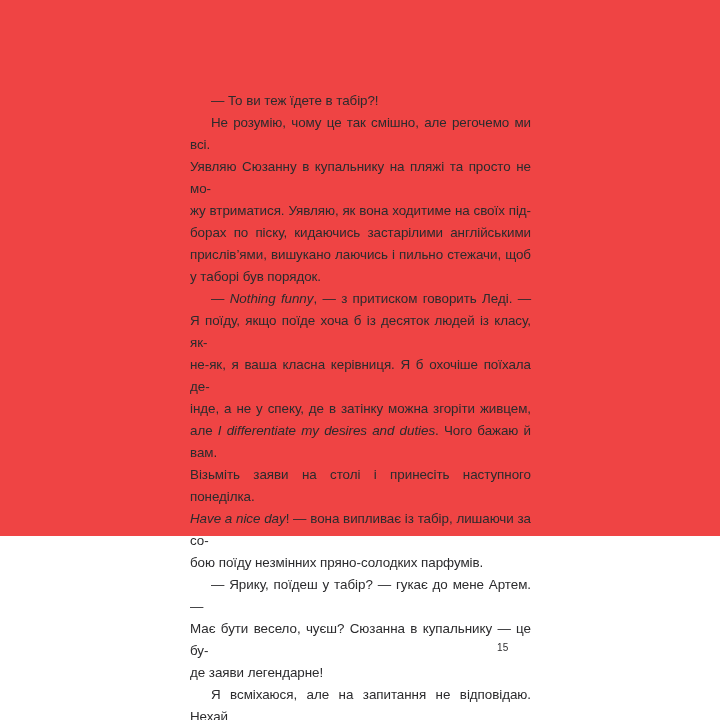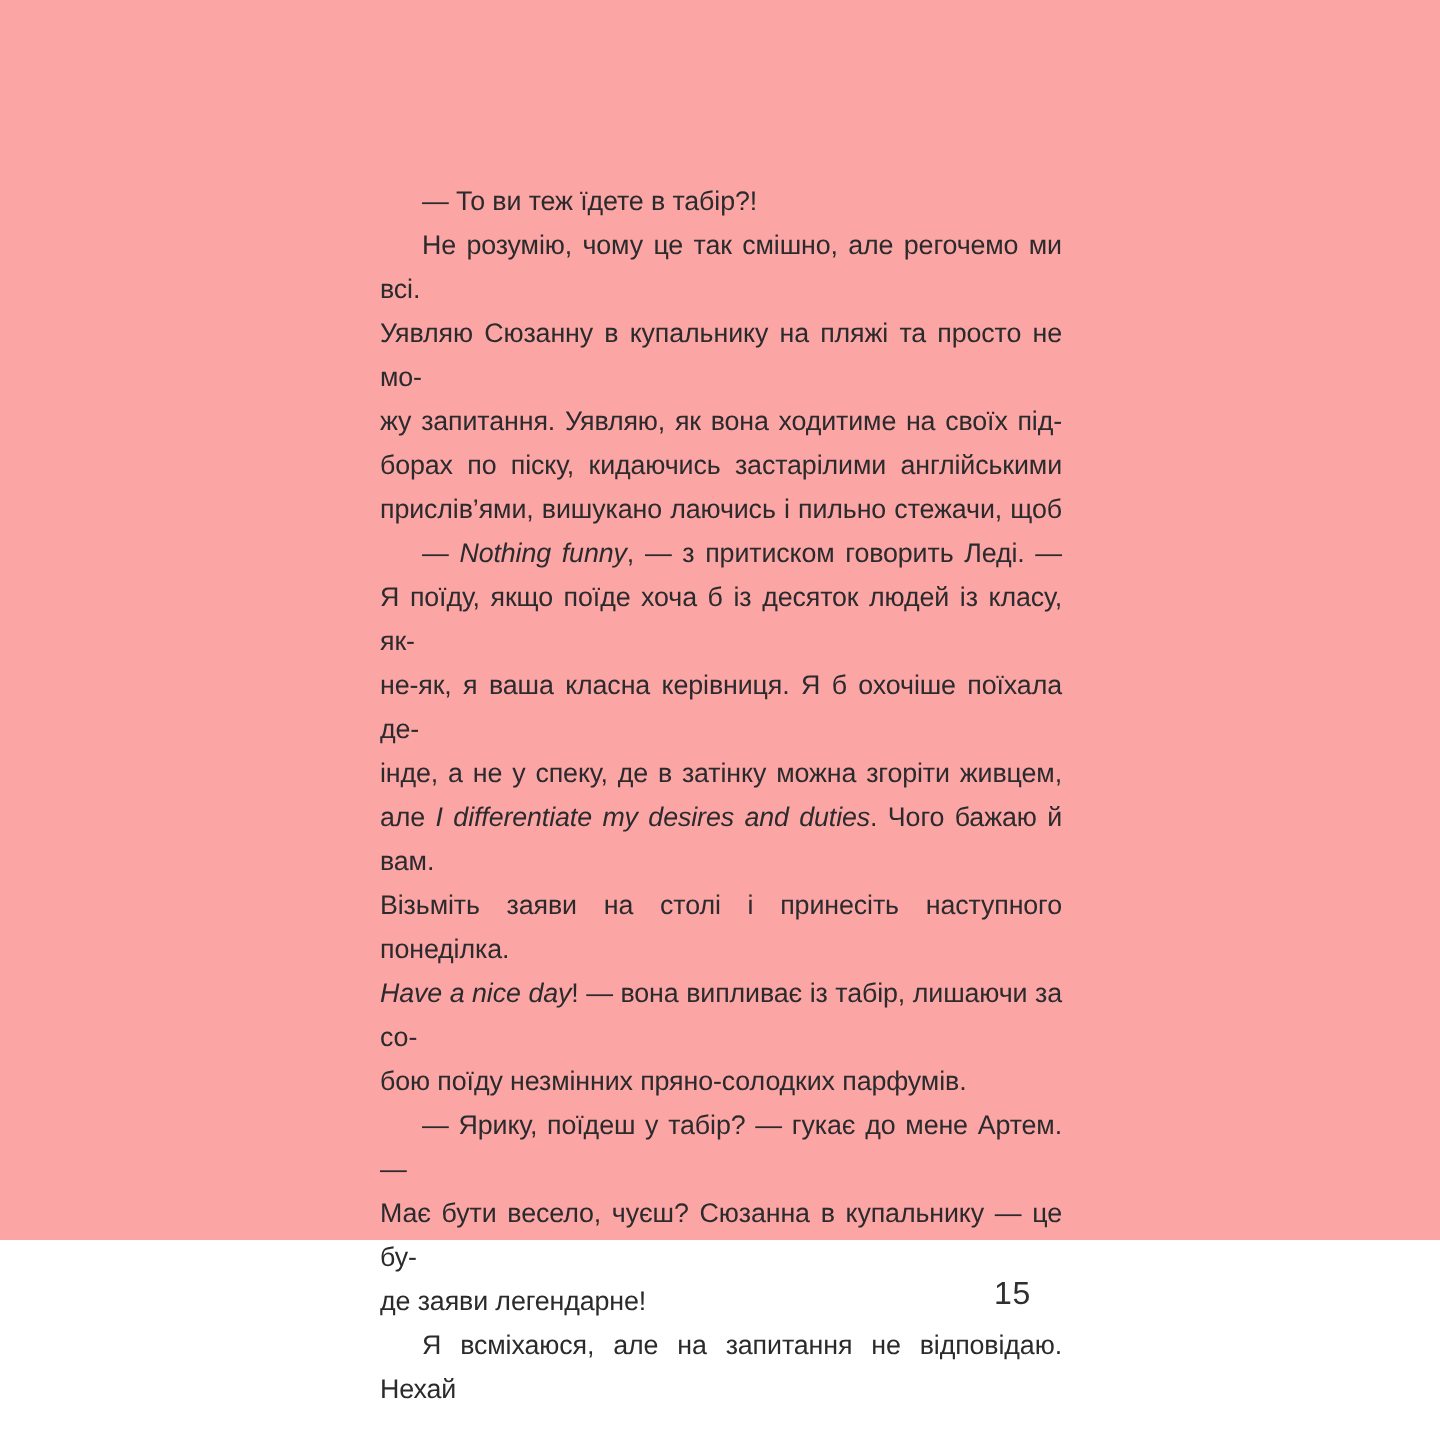--- a/index.html
+++ b/index.html
@@ -10,22 +10,22 @@
     width: 720px;
     height: 720px;
     background: #ffffff;
     font-family: "Liberation Sans", "DejaVu Sans", sans-serif;
     overflow: hidden;
   }
 
   .page {
     position: relative;
     width: 720px;
-    height: 620px;
-    background: #fca5a5;
+    height: 536px;
+    background: #ef4444;
   }
 
   .text-block {
     position: absolute;
     left: 190px;
     top: 90px;
     width: 341px;
   }
 
   
@@ -51,42 +51,43 @@
 
   .it {
     font-style: italic;
   }
 
   .folio {
     position: absolute;
     left: 497px;
     top: 639px;
     width: 40px;
-    font-size: 16px;
+    font-size: 10px;
     line-height: 18px;
     color: #2f2f31;
     text-align: left;
     letter-spacing: 0.3px;
   }
 </style>
 </head>
 <body>
 
 <div class="page">
 
   <div class="text-block" id="text-block">
       <div>
         <span class="ln indent flush"><span>— То ви теж їдете в табір?!</span></span>
       </div>
       <div>
         <span class="ln indent"><span>Не розумію, чому це так смішно, але регочемо ми всі.</span></span>
         <span class="ln"><span>Уявляю Сюзанну в купальнику на пляжі та просто не мо-</span></span>
-        <span class="ln"><span>жу запитання. Уявляю, як вона ходитиме на своїх під-</span></span>
+        <span class="ln"><span>жу втриматися. Уявляю, як вона ходитиме на своїх під-</span></span>
         <span class="ln"><span>борах по піску, кидаючись застарілими англійськими</span></span>
         <span class="ln"><span>прислів’ями, вишукано лаючись і пильно стежачи, щоб</span></span>
+        <span class="ln flush"><span>у таборі був порядок.</span></span>
       </div>
       <div>
         <span class="ln indent"><span>— </span><span class="it">Nothing funny</span><span>, — з притиском говорить Леді. —</span></span>
         <span class="ln"><span>Я поїду, якщо поїде хоча б із десяток людей із класу, як-</span></span>
         <span class="ln"><span>не-як, я ваша класна керівниця. Я б охочіше поїхала де-</span></span>
         <span class="ln"><span>інде, а не у спеку, де в затінку можна згоріти живцем,</span></span>
         <span class="ln"><span>але </span><span class="it">I differentiate my desires and duties</span><span>. Чого бажаю й вам.</span></span>
         <span class="ln"><span>Візьміть заяви на столі і принесіть наступного понеділка.</span></span>
         <span class="ln"><span class="it">Have a nice day</span><span>! — вона випливає із табір, лишаючи за со-</span></span>
         <span class="ln flush"><span>бою поїду незмінних пряно-солодких парфумів.</span></span>

